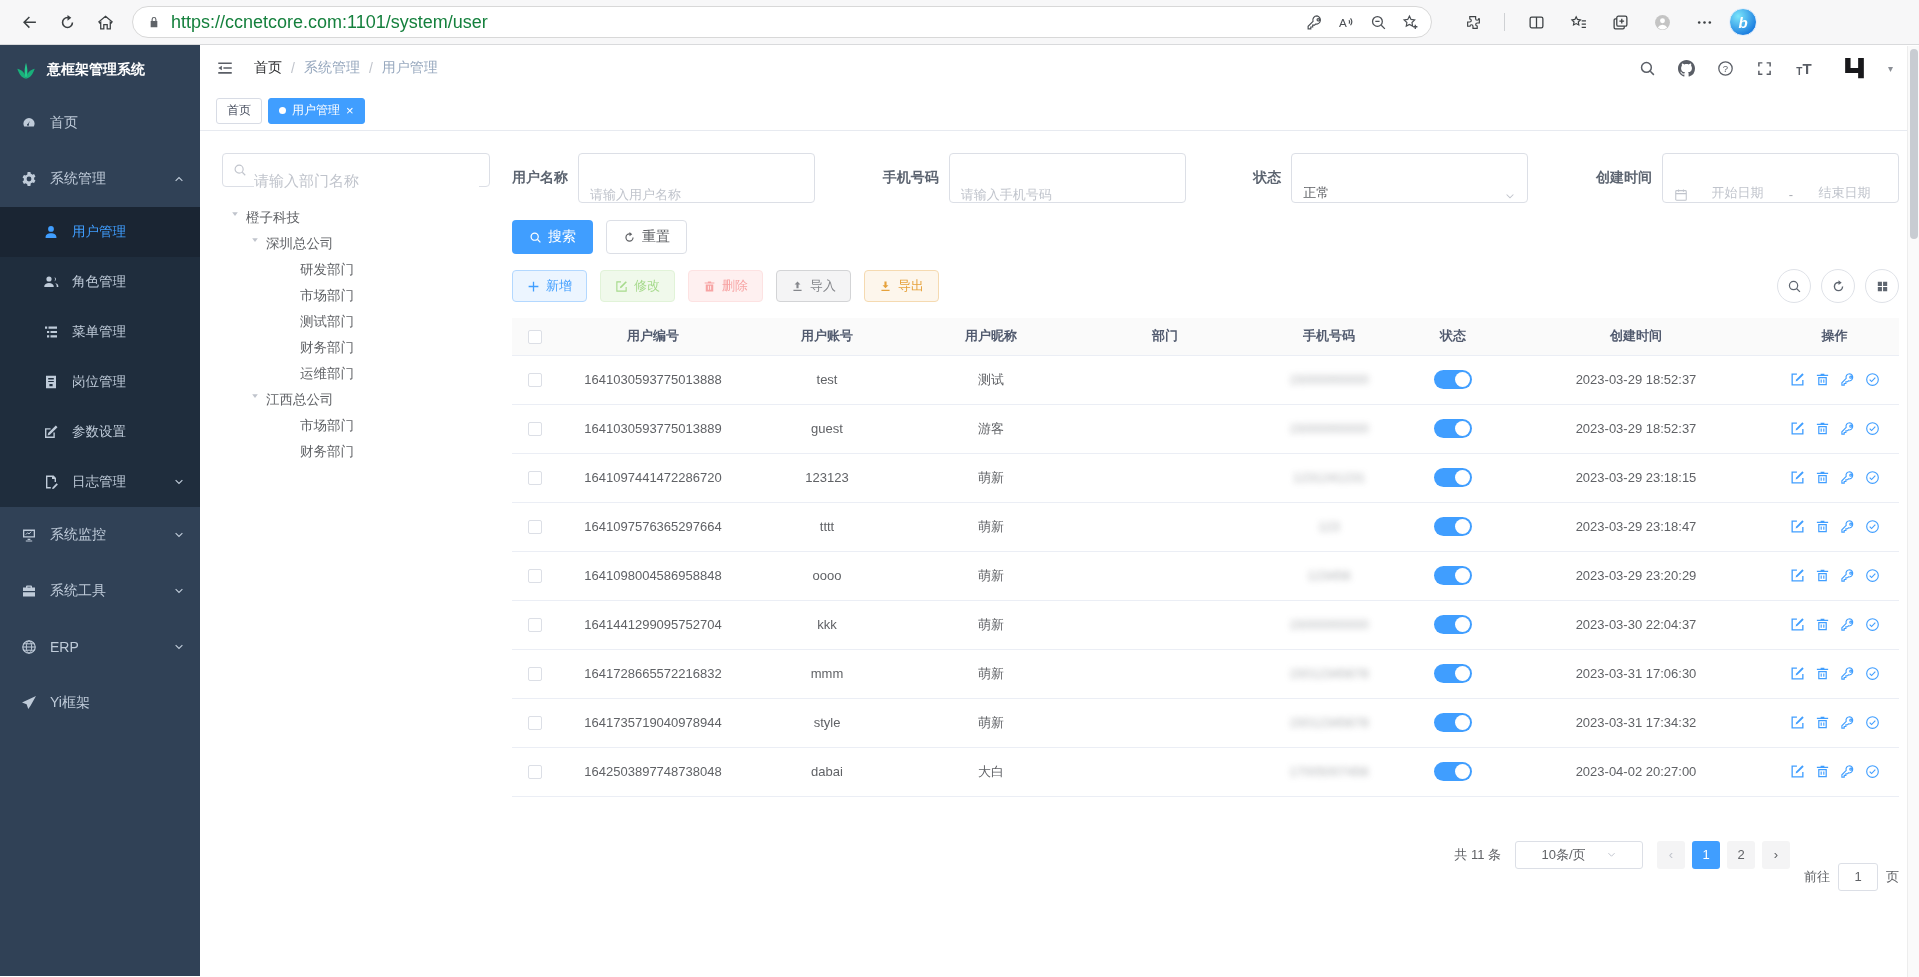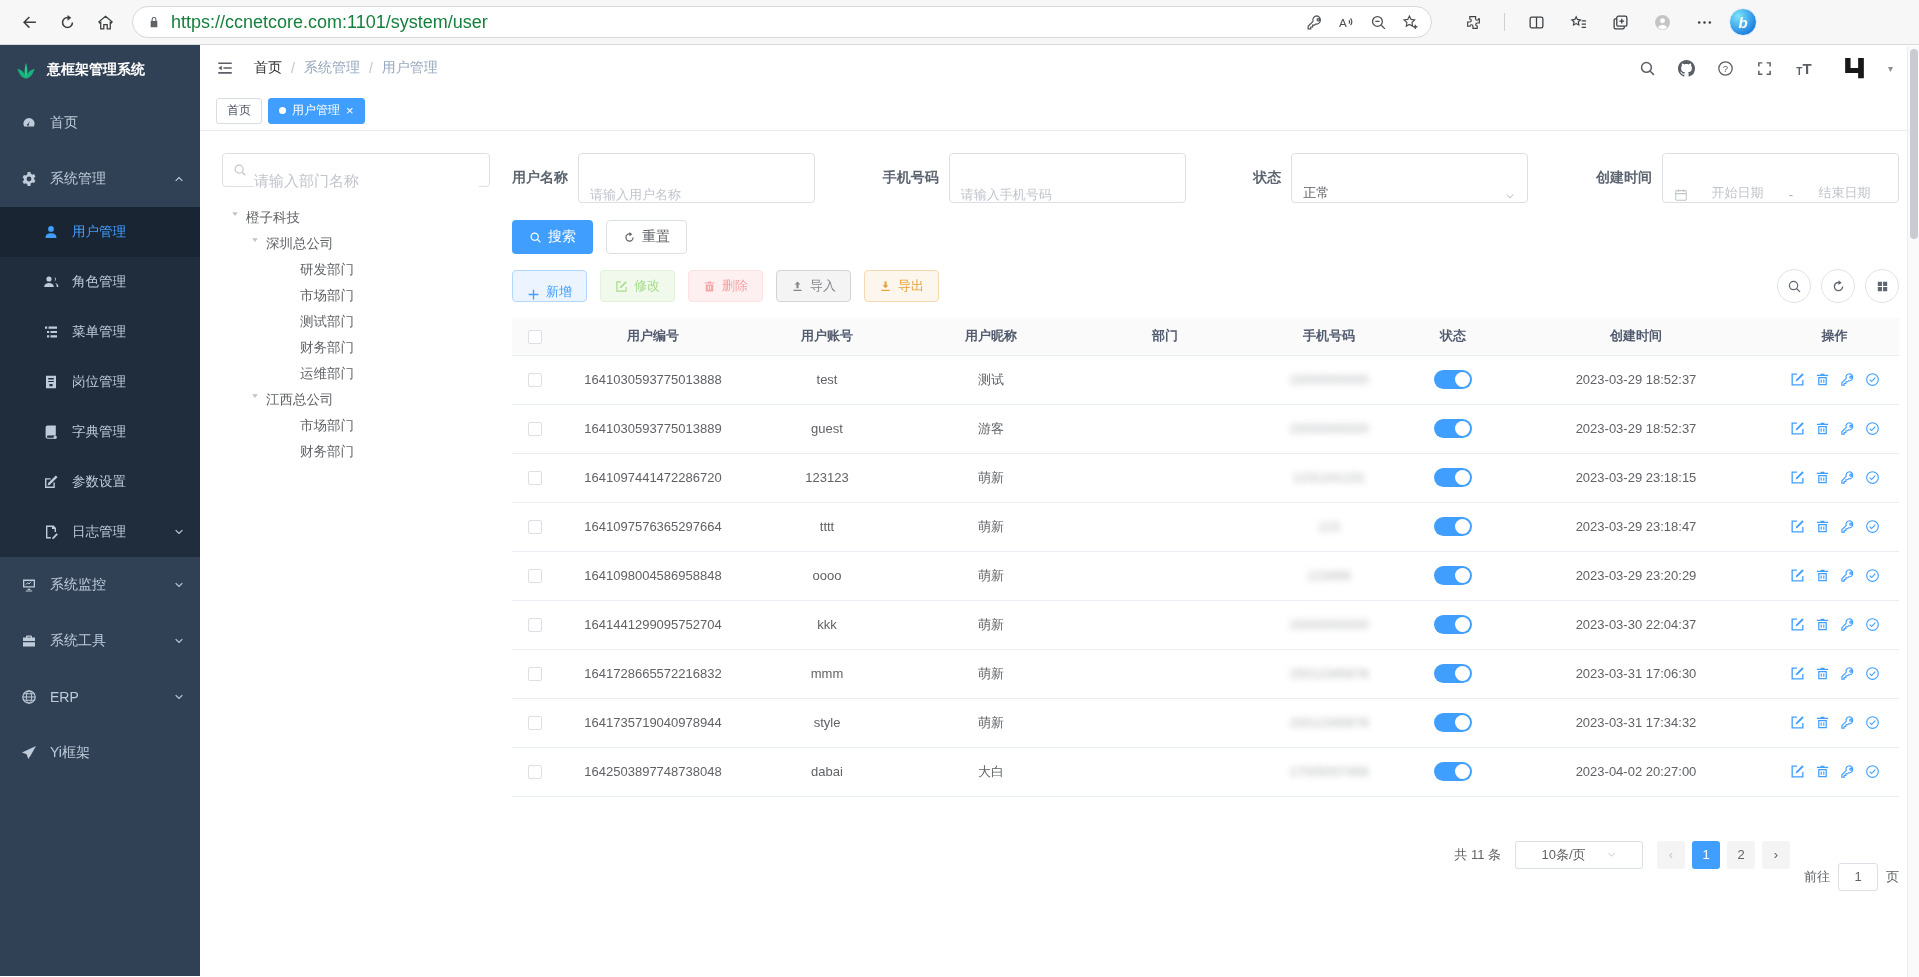--- a/index.html
+++ b/index.html
@@ -85,21 +85,21 @@
   .fdate svg { width:14px; height:14px; color:#c0c4cc; flex-shrink:0; }
   .fdate .ph { flex:1; text-align:center; }
   .fdate .dsep { flex:0 0 auto; padding:0 2px; color:#a8abb2; }
 
   .btn-row { display:flex; align-items:center; gap:13px; margin-bottom:15px; }
   .btn { height:34px; border-radius:4px; border:1px solid transparent; background:#fff; display:inline-flex; align-items:center; gap:6px; padding:0 16px; font-size:14px; font-family:inherit; cursor:pointer; }
   .btn svg { width:13px; height:13px; }
   .btn.primary { background:#409eff; color:#fff; }
   .btn.plain { border-color:#dcdfe6; color:#606266; }
   .btn.sm { height:32px; font-size:13px; padding:0 14px; }
-  .btn.add { background:#ecf5ff; border-color:#b3d8ff; color:#409eff;align-items:flex-end; }
+  .btn.add { background:#ecf5ff; border-color:#b3d8ff; color:#409eff; }
   .btn.mod { background:#f0f9eb; border-color:#e1f3d8; color:#a6da8c; }
   .btn.del { background:#fef0f0; border-color:#fde2e2; color:#f7a3a3; }
   .btn.imp { background:#f4f4f5; border-color:#d3d4d6; color:#85878c; }
   .btn.exp { background:#fdf6ec; border-color:#f5dab1; color:#e6a23c; }
   .circle-btns { margin-left:auto; display:flex; gap:10px; }
   .cbtn { width:34px; height:34px; border-radius:50%; border:1px solid #dfe2e8; background:#fff; color:#5f6670; display:flex; align-items:center; justify-content:center; cursor:pointer; }
   .cbtn svg { width:15px; height:15px; }
 
   table { width:100%; border-collapse:collapse; table-layout:fixed; font-size:13px; color:#606266; }
   thead th { height:37px; background:#fafafa; border-bottom:1px solid #ebeef5; color:#515a6e; font-weight:700; text-align:center; }
@@ -284,29 +284,20 @@
               </span>
               <span>菜单管理</span>
             </div>
             <div class="menu-item">
               <span class="icon">
                 <svg viewBox="0 0 16 16">
                   <path d="M3 1.8h10v12.4H3zM5.2 4h5.6v1.6H5.2zM5.2 7h5.6v1H5.2zM6.4 10h3.2v2.2H6.4z" fill="currentColor" fill-rule="evenodd"></path>
                 </svg>
               </span>
               <span>岗位管理</span>
-            </div>
-            <div class="menu-item">
-              <span class="icon">
-                <svg viewBox="0 0 16 16">
-                  <path d="M4.4 1.6h8.4v10H5a1.1 1.1 0 0 0 0 2.2h7.8v.9H5A2.4 2.4 0 0 1 2.6 12V3.4a1.8 1.8 0 0 1 1.8-1.8zM6 4.4h5.2v1.1H6zM6 6.9h4v1.1H6z" fill="currentColor"></path>
-                  <circle cx="12.2" cy="13.2" r="1.6" fill="currentColor"></circle>
-                </svg>
-              </span>
-              <span>字典管理</span>
             </div>
             <div class="menu-item">
               <span class="icon">
                 <svg viewBox="0 0 16 16">
                   <path d="M12.8 1.5l1.7 1.7-7.6 7.6-2.3.6.6-2.3zM2 4.2h5.6v1.4H3.4v7h7V8.4h1.4V14H2z" fill="currentColor"></path>
                 </svg>
               </span>
               <span>参数设置</span>
             </div>
             <div class="menu-item">

